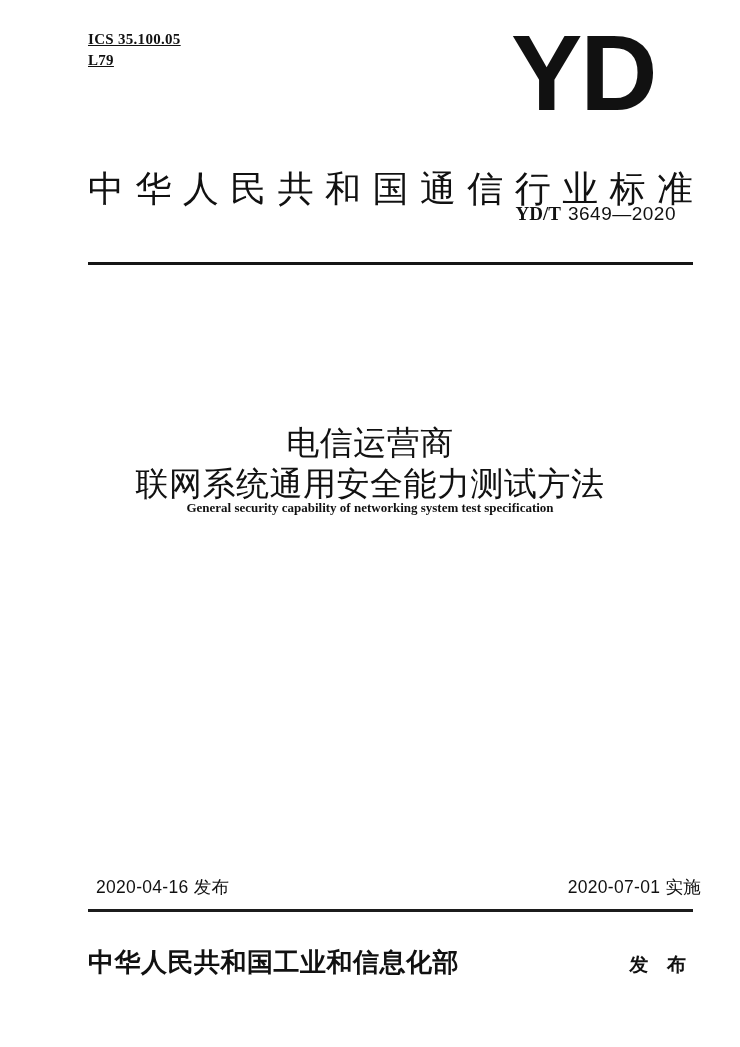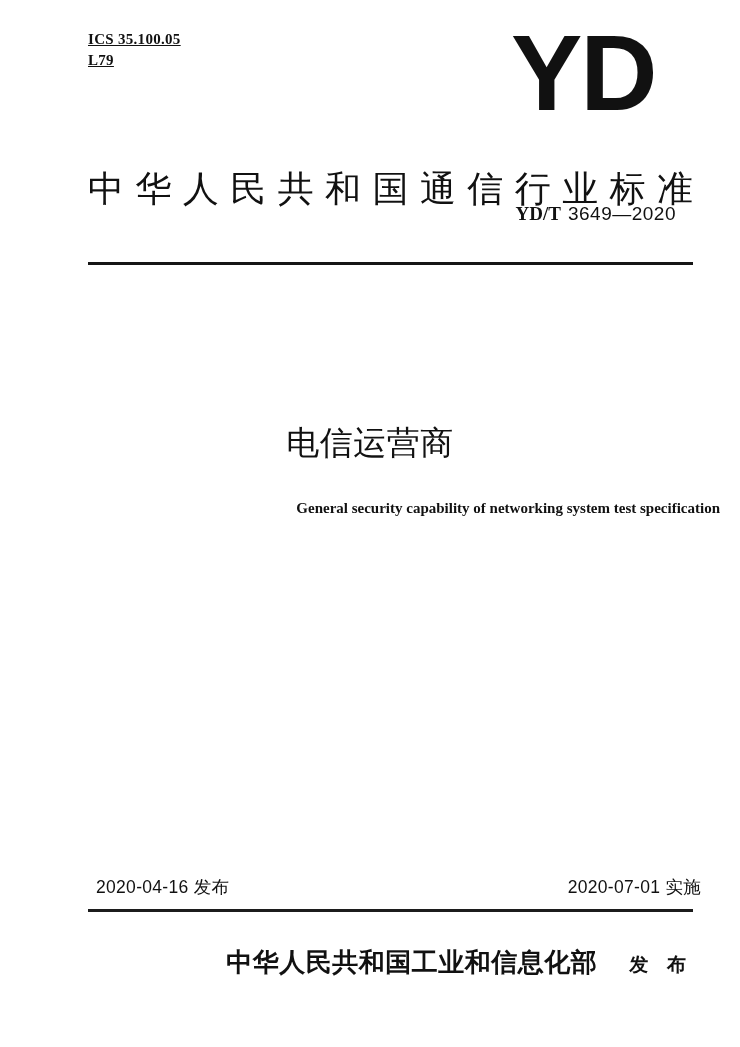--- a/index.html
+++ b/index.html
@@ -98,24 +98,24 @@
     font-weight: 500;
     letter-spacing: 0.5px;
     font-family: "Liberation Sans", sans-serif;
     margin-top: 24px;
   }
   .doc-title-en {
     position: absolute;
     left: 20px;
     top: 496px;
     width: 700px;
-    text-align: right;
-    font-family: "Liberation Serif", serif;
-    font-weight: bold;
-    font-size: 15px;
+    text-align: center;
+    font-family: "Liberation Serif", serif;
+    font-weight: bold;
+    font-size: 13px;
     line-height: 24px;
     white-space: nowrap;
   }
 
   
   .dates-row {
     position: absolute;
     left: 88px;
     top: 876px;
     width: 605px;
@@ -134,21 +134,21 @@
     width: 605px;
     height: 2.5px;
     background: #1c1c1c;
   }
   .footer-row {
     position: absolute;
     left: 88px;
     top: 947px;
     width: 605px;
     display: flex;
-    justify-content: flex-end;
+    justify-content: space-between;
     align-items: baseline;
     white-space: nowrap;
   }
   .publisher-name {
     font-family: "Liberation Serif", serif;
     font-weight: bold;
     font-size: 26px;
     line-height: 32px;
     letter-spacing: 0.5px;
   }
@@ -173,20 +173,21 @@
 <div class="standard-category">中华人民共和国通信行业标准</div>
 
 <div class="standard-number">
   <span class="prefix">YD/T</span><span class="number">3649—2020</span>
 </div>
 
 <div class="rule-top"></div>
 
 <div class="doc-title">
   <div>电信运营商</div>
+  <div>联网系统通用安全能力测试方法</div>
 </div>
 
 <div class="doc-title-en">General security capability of networking system test specification</div>
 
 <div class="dates-row">
   <span>2020-04-16 发布</span>
   <span>2020-07-01 实施</span>
 </div>
 
 <div class="rule-bottom"></div>

